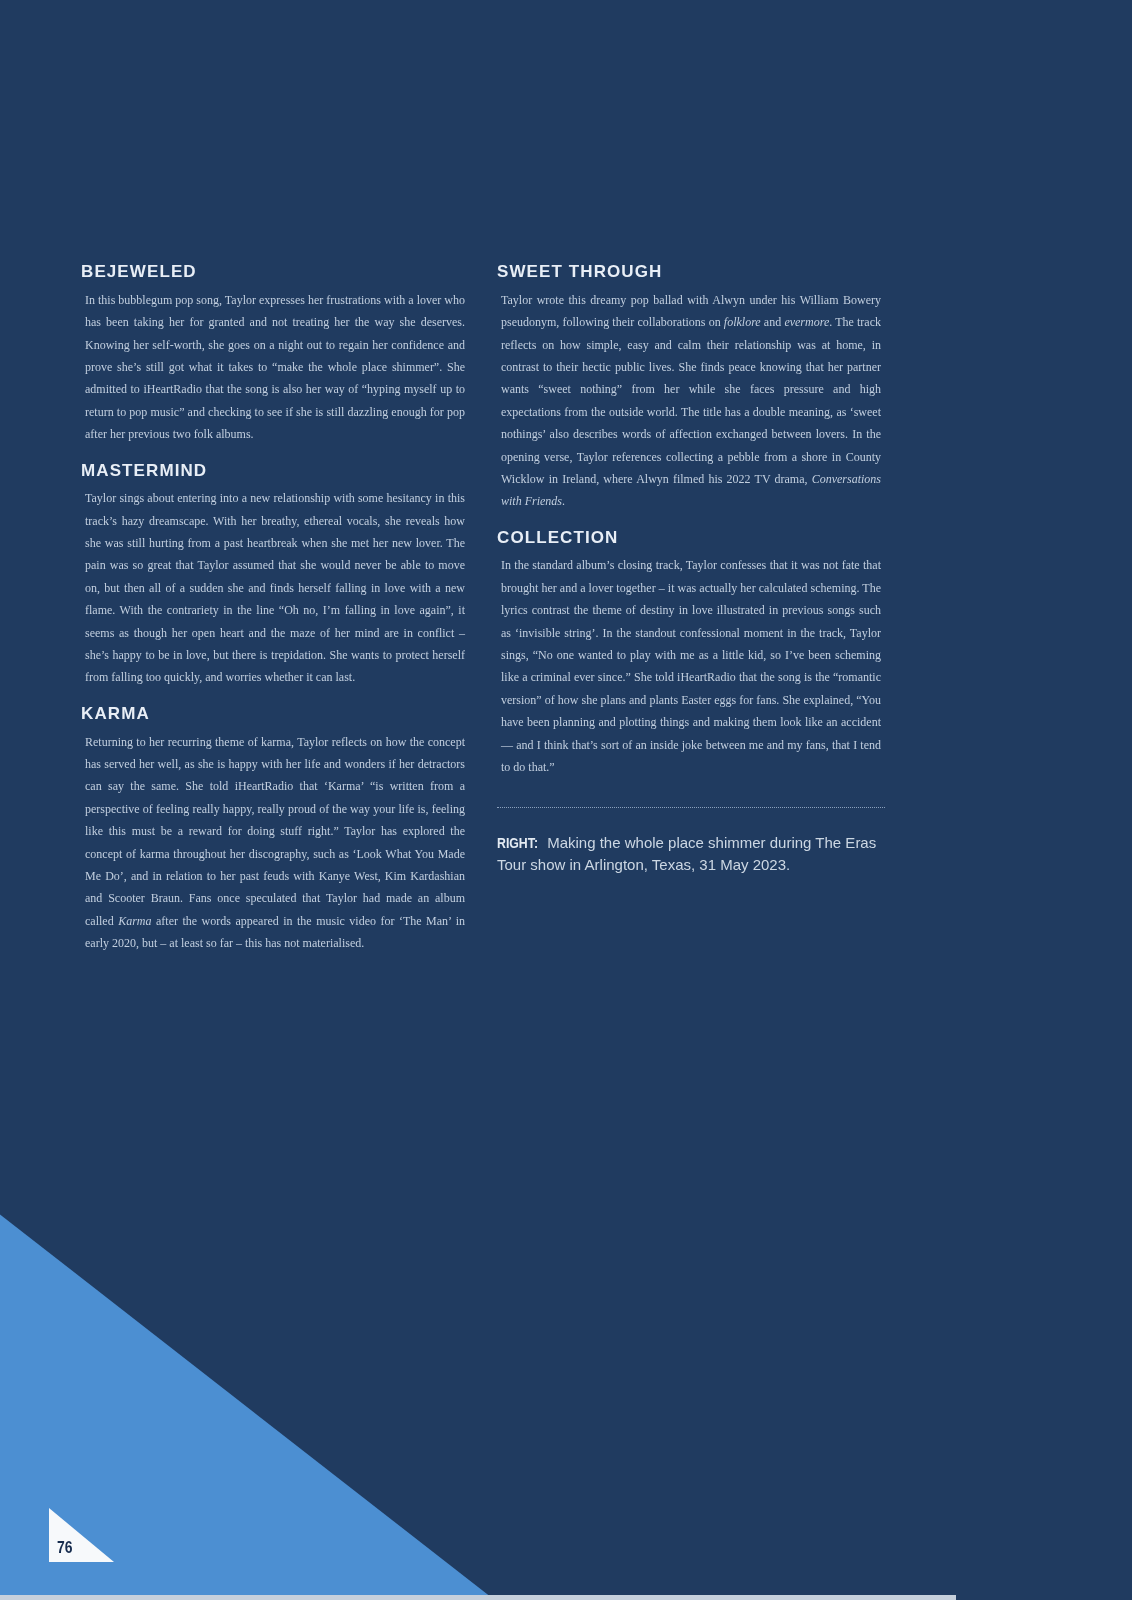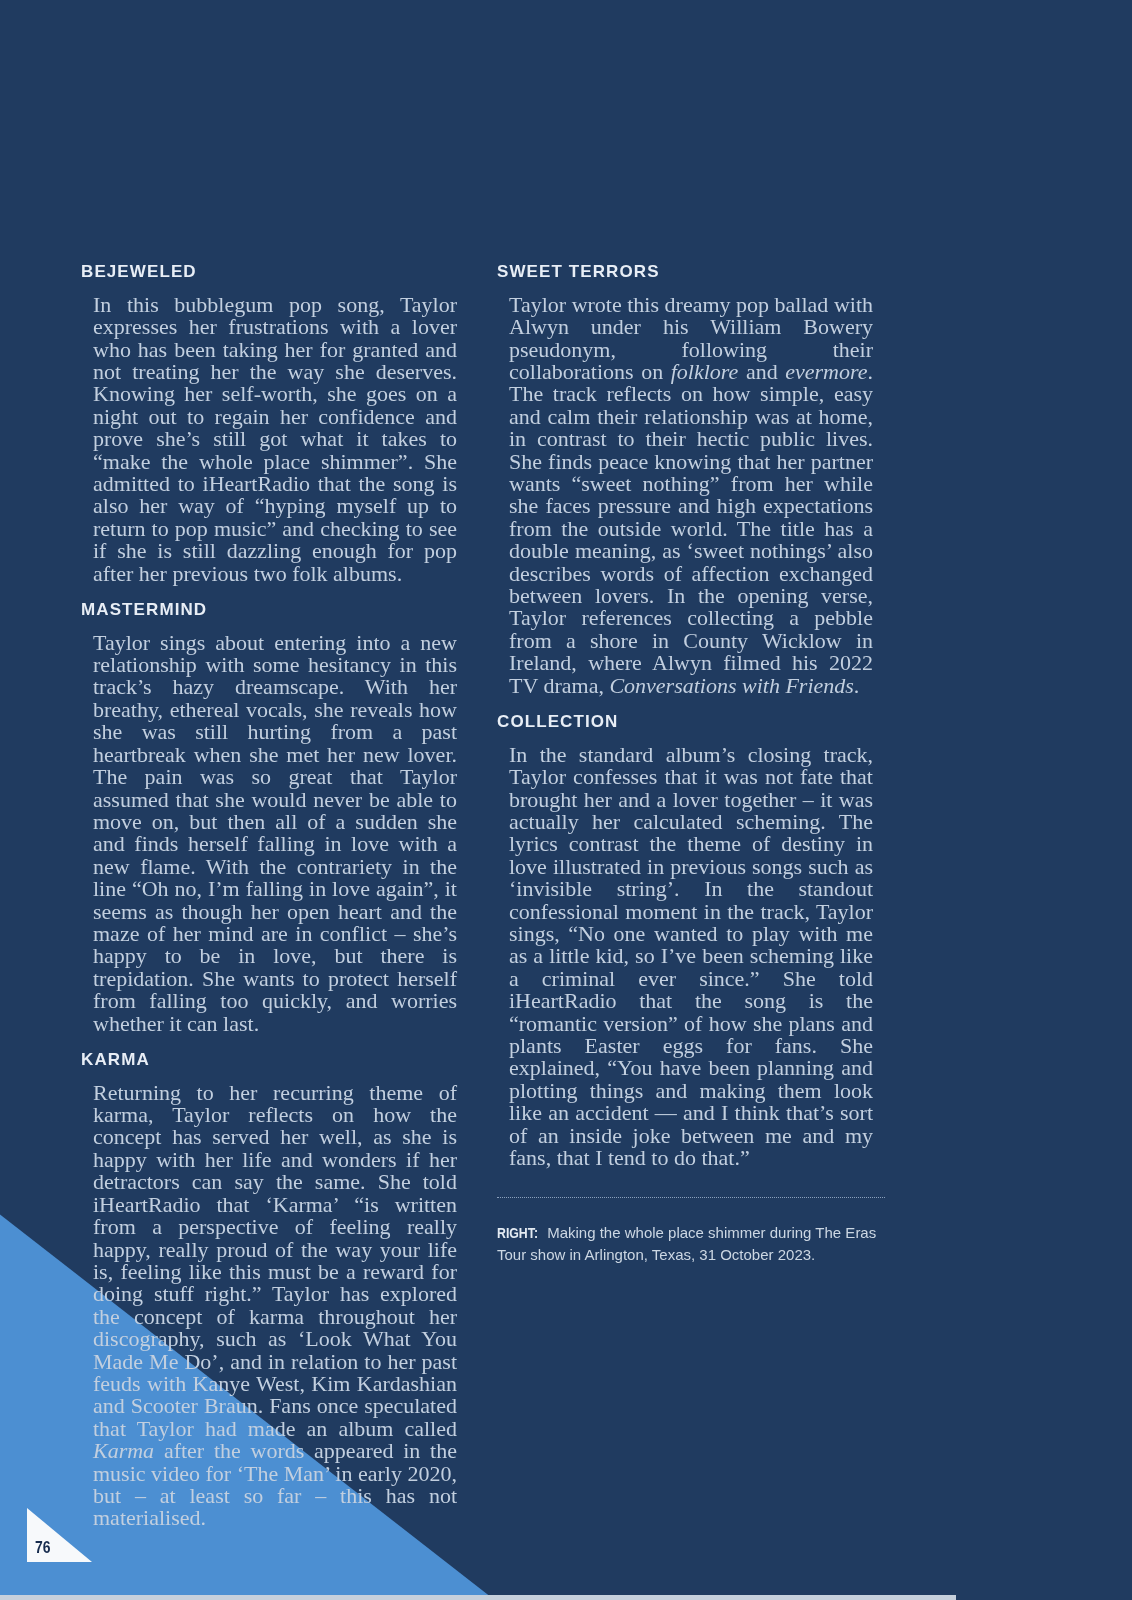--- a/index.html
+++ b/index.html
@@ -34,23 +34,23 @@
   .sec-heading {
     margin: 0 0 7px 0;
     font-family: "Liberation Sans", sans-serif;
     font-weight: 700;
     font-size: 17px;
     line-height: 1.1;
     letter-spacing: 1.1px;
     color: #e8eef6;
   }
   .sec-body {
-    margin: 12px;
+    margin: 4px;
     text-align: justify;
-    font-size: 22px;
+    font-size: 12px;
     line-height: 22.4px;
     color: #c2cfdf;
   }
   .it { font-style: italic; }
   .bd { font-weight: 700; }
   
   .pull-quote { margin: 2px 0 56px 0; }
   .pq-line {
     font-family: "Liberation Sans", sans-serif;
     font-weight: 700;
@@ -94,21 +94,21 @@
     transform-origin: 0 0;
     font-family: "Liberation Sans", sans-serif;
     font-size: 11px;
     line-height: 13.5px;
     color: #7e96b8;
   }
   .credit-line { white-space: nowrap; }
   
   .page-tri {
     position: absolute;
-    left: 27px; top: 1508px;
+    left: 49px; top: 1508px;
     width: 65px; height: 54px;
     background: #f7f9fb;
     clip-path: polygon(0 0, 100% 100%, 0 100%);
   }
   .page-num {
     position: absolute;
     left: 8px; bottom: 4px;
     display: inline-block;
     font-family: "Liberation Sans", sans-serif;
     font-weight: 700;
@@ -137,32 +137,32 @@
     </section>
     <section>
       <h3 class="sec-heading">KARMA</h3>
       <p class="sec-body"><span>Returning to her recurring theme of karma, Taylor reflects on how the concept has served her well, as she is happy with her life and wonders if her detractors can say the same. She told iHeartRadio that ‘Karma’ “is written from a perspective of feeling really happy, really proud of the way your life is, feeling like this must be a reward for doing stuff right.” Taylor has explored the concept of karma throughout her discography, such as ‘Look What You Made Me Do’, and in relation to her past feuds with Kanye West, Kim Kardashian and Scooter Braun. Fans once speculated that Taylor had made an album called </span><span class="it">Karma</span><span> after the words appeared in the music video for ‘The Man’ in early 2020, but – at least so far – this has not materialised.</span></p>
     </section>
   </div>
 
   <div class="col col-right">
 
     <section>
-      <h3 class="sec-heading">SWEET TERRORS</h3>
+      <h3 class="sec-heading">SWEET THROUGH</h3>
       <p class="sec-body"><span>Taylor wrote this dreamy pop ballad with Alwyn under his William Bowery pseudonym, following their collaborations on </span><span class="it">folklore</span><span> and </span><span class="it">evermore</span><span>. The track reflects on how simple, easy and calm their relationship was at home, in contrast to their hectic public lives. She finds peace knowing that her partner wants “sweet nothing” from her while she faces pressure and high expectations from the outside world. The title has a double meaning, as ‘sweet nothings’ also describes words of affection exchanged between lovers. In the opening verse, Taylor references collecting a pebble from a shore in County Wicklow in Ireland, where Alwyn filmed his 2022 TV drama, </span><span class="it">Conversations with Friends</span><span>.</span></p>
     </section>
 
     <section>
       <h3 class="sec-heading">COLLECTION</h3>
       <p class="sec-body"><span>In the standard album’s closing track, Taylor confesses that it was not fate that brought her and a lover together – it was actually her calculated scheming. The lyrics contrast the theme of destiny in love illustrated in previous songs such as ‘invisible string’. In the standout confessional moment in the track, Taylor sings, “No one wanted to play with me as a little kid, so I’ve been scheming like a criminal ever since.” She told iHeartRadio that the song is the “romantic version” of how she plans and plants Easter eggs for fans. She explained, “You have been planning and plotting things and making them look like an accident — and I think that’s sort of an inside joke between me and my fans, that I tend to do that.”</span></p>
     </section>
 
     <hr class="divider">
 
-    <p class="caption"><span class="cap-label">RIGHT:</span><span> Making the whole place shimmer during The Eras Tour show in Arlington, Texas, 31 October 2023.</span></p>
+    <p class="caption"><span class="cap-label">RIGHT:</span><span> Making the whole place shimmer during The Eras Tour show in Arlington, Texas, 31 May 2023.</span></p>
   </div>
 
   <div class="credit">
     <div class="credit-line"><span>Quote from Taylor’s </span><span class="it">Midnights</span><span> album liner notes, 2022.</span></div>
     <div class="credit-line"><span class="bd">Image</span><span> Getty Images.</span></div>
   </div>
 
   <div class="page-tri">
     <span class="page-num">76</span>
   </div>

